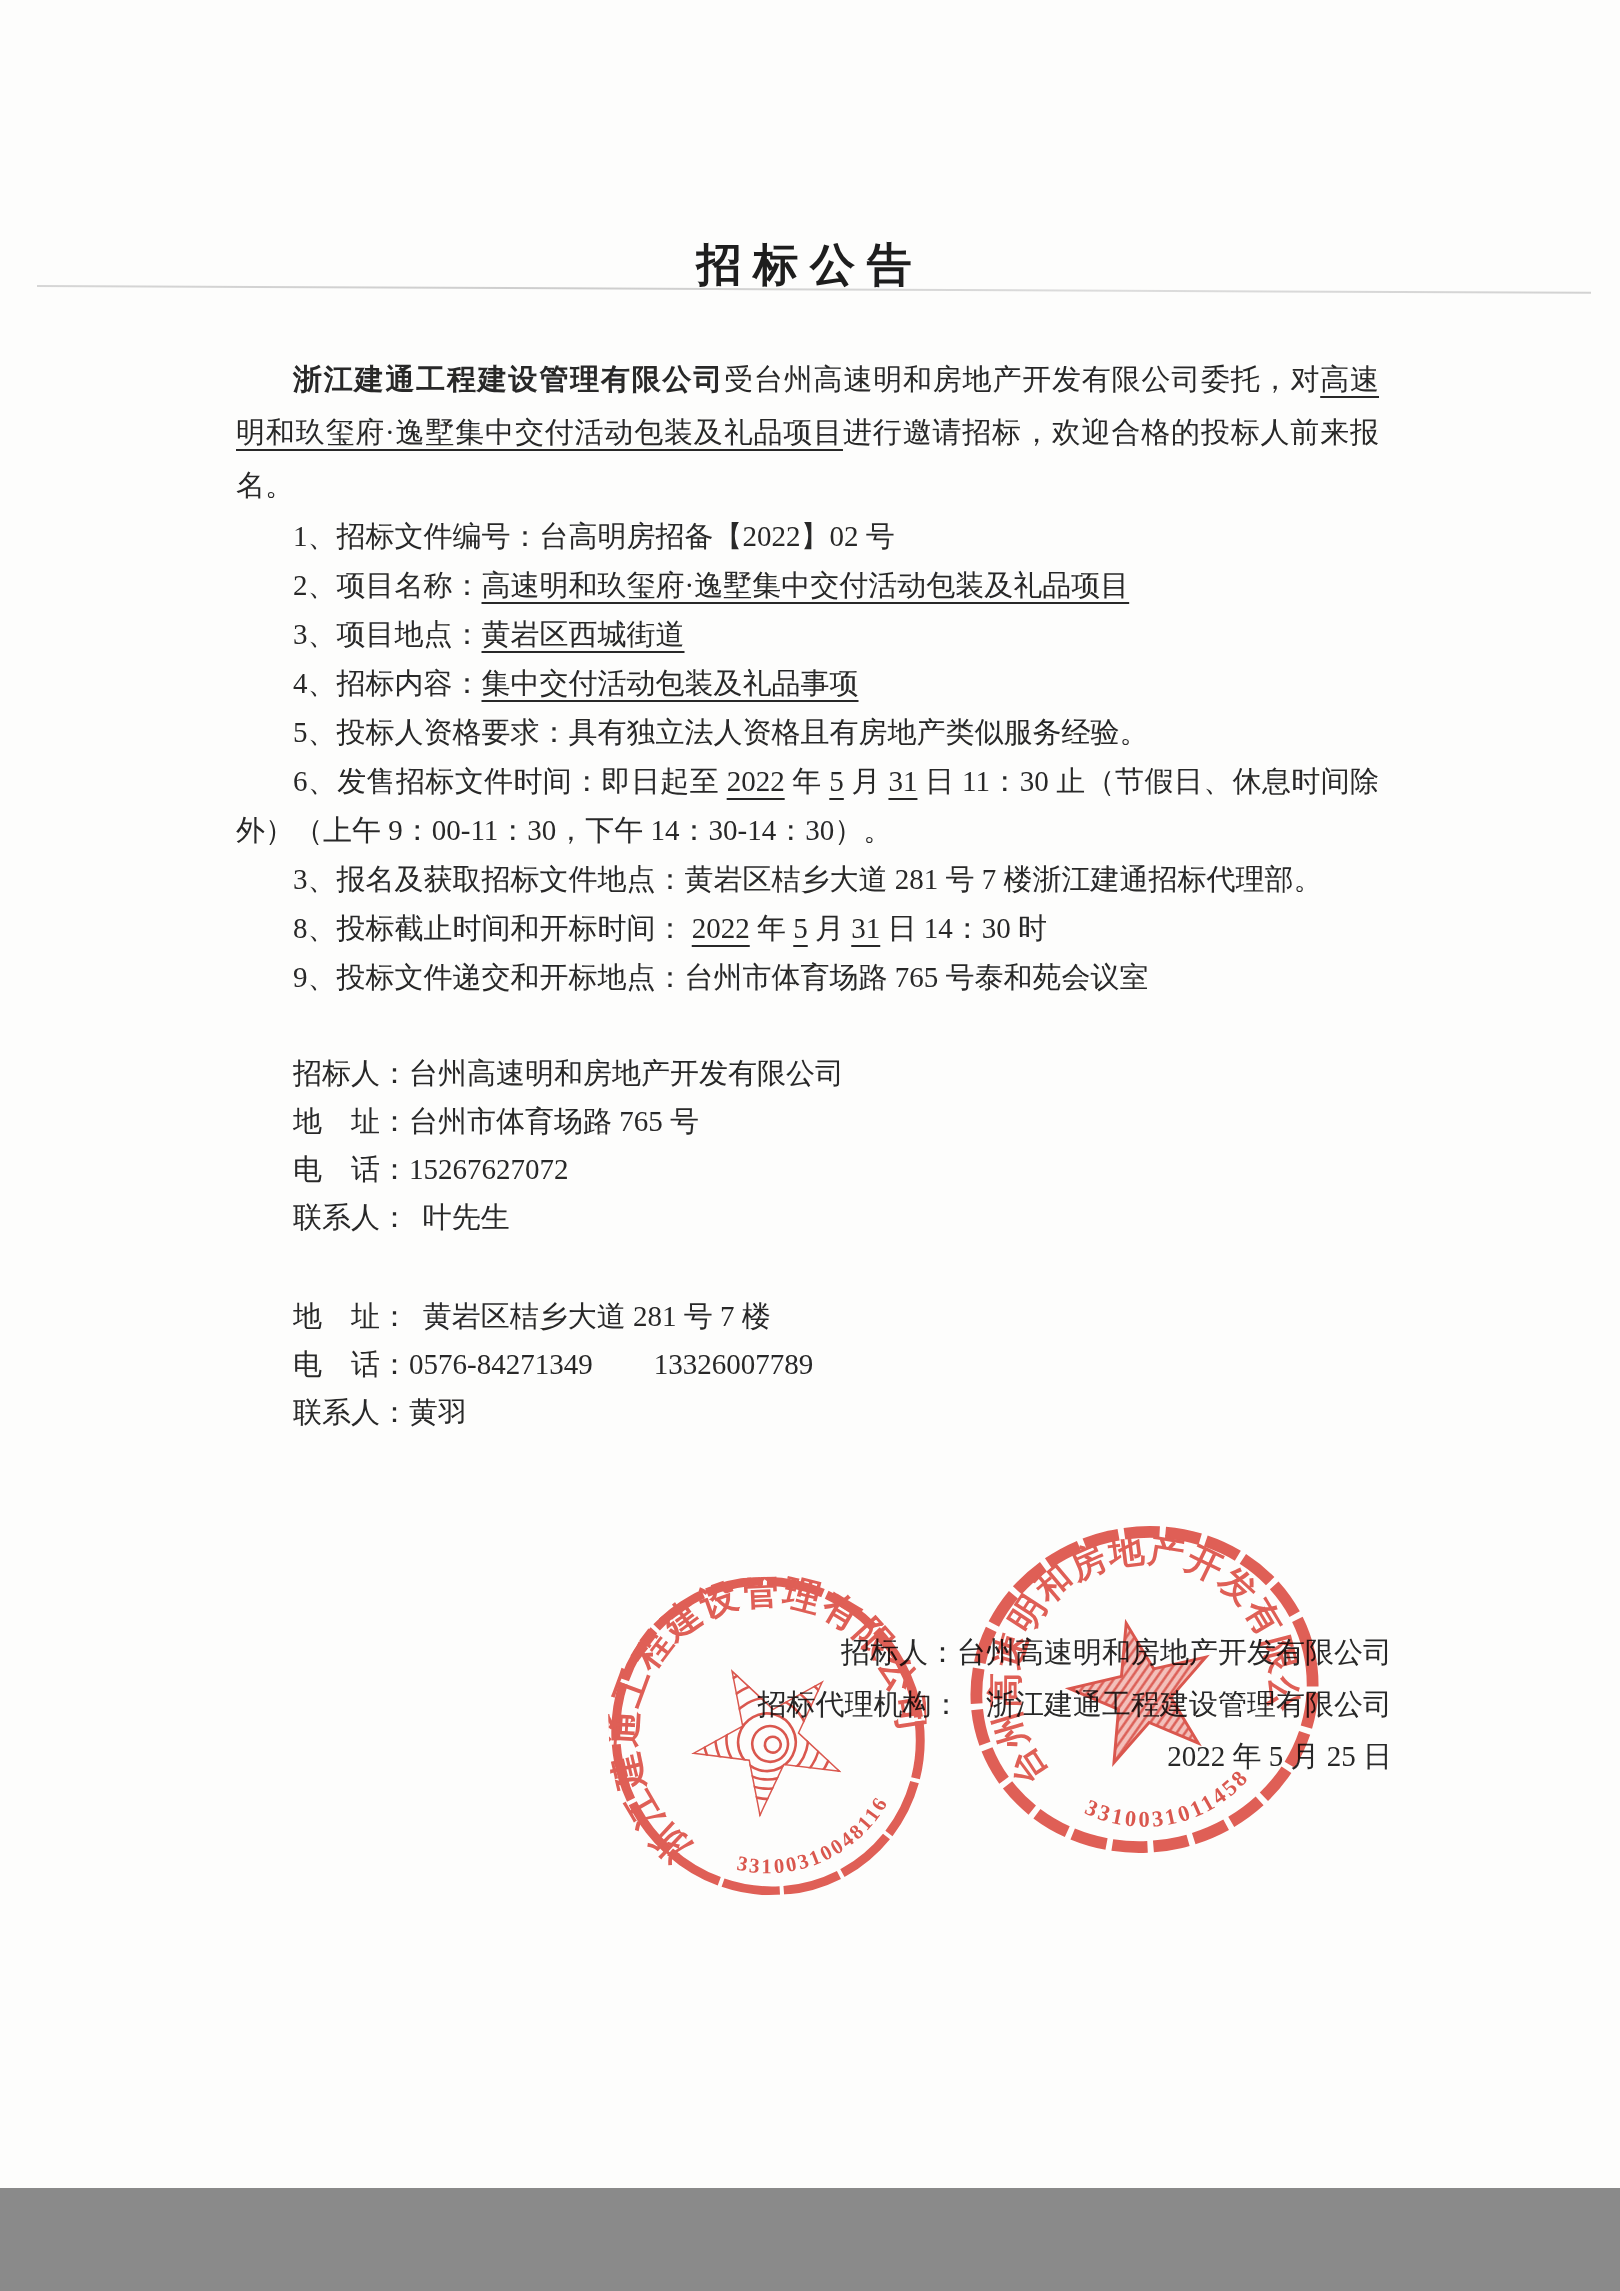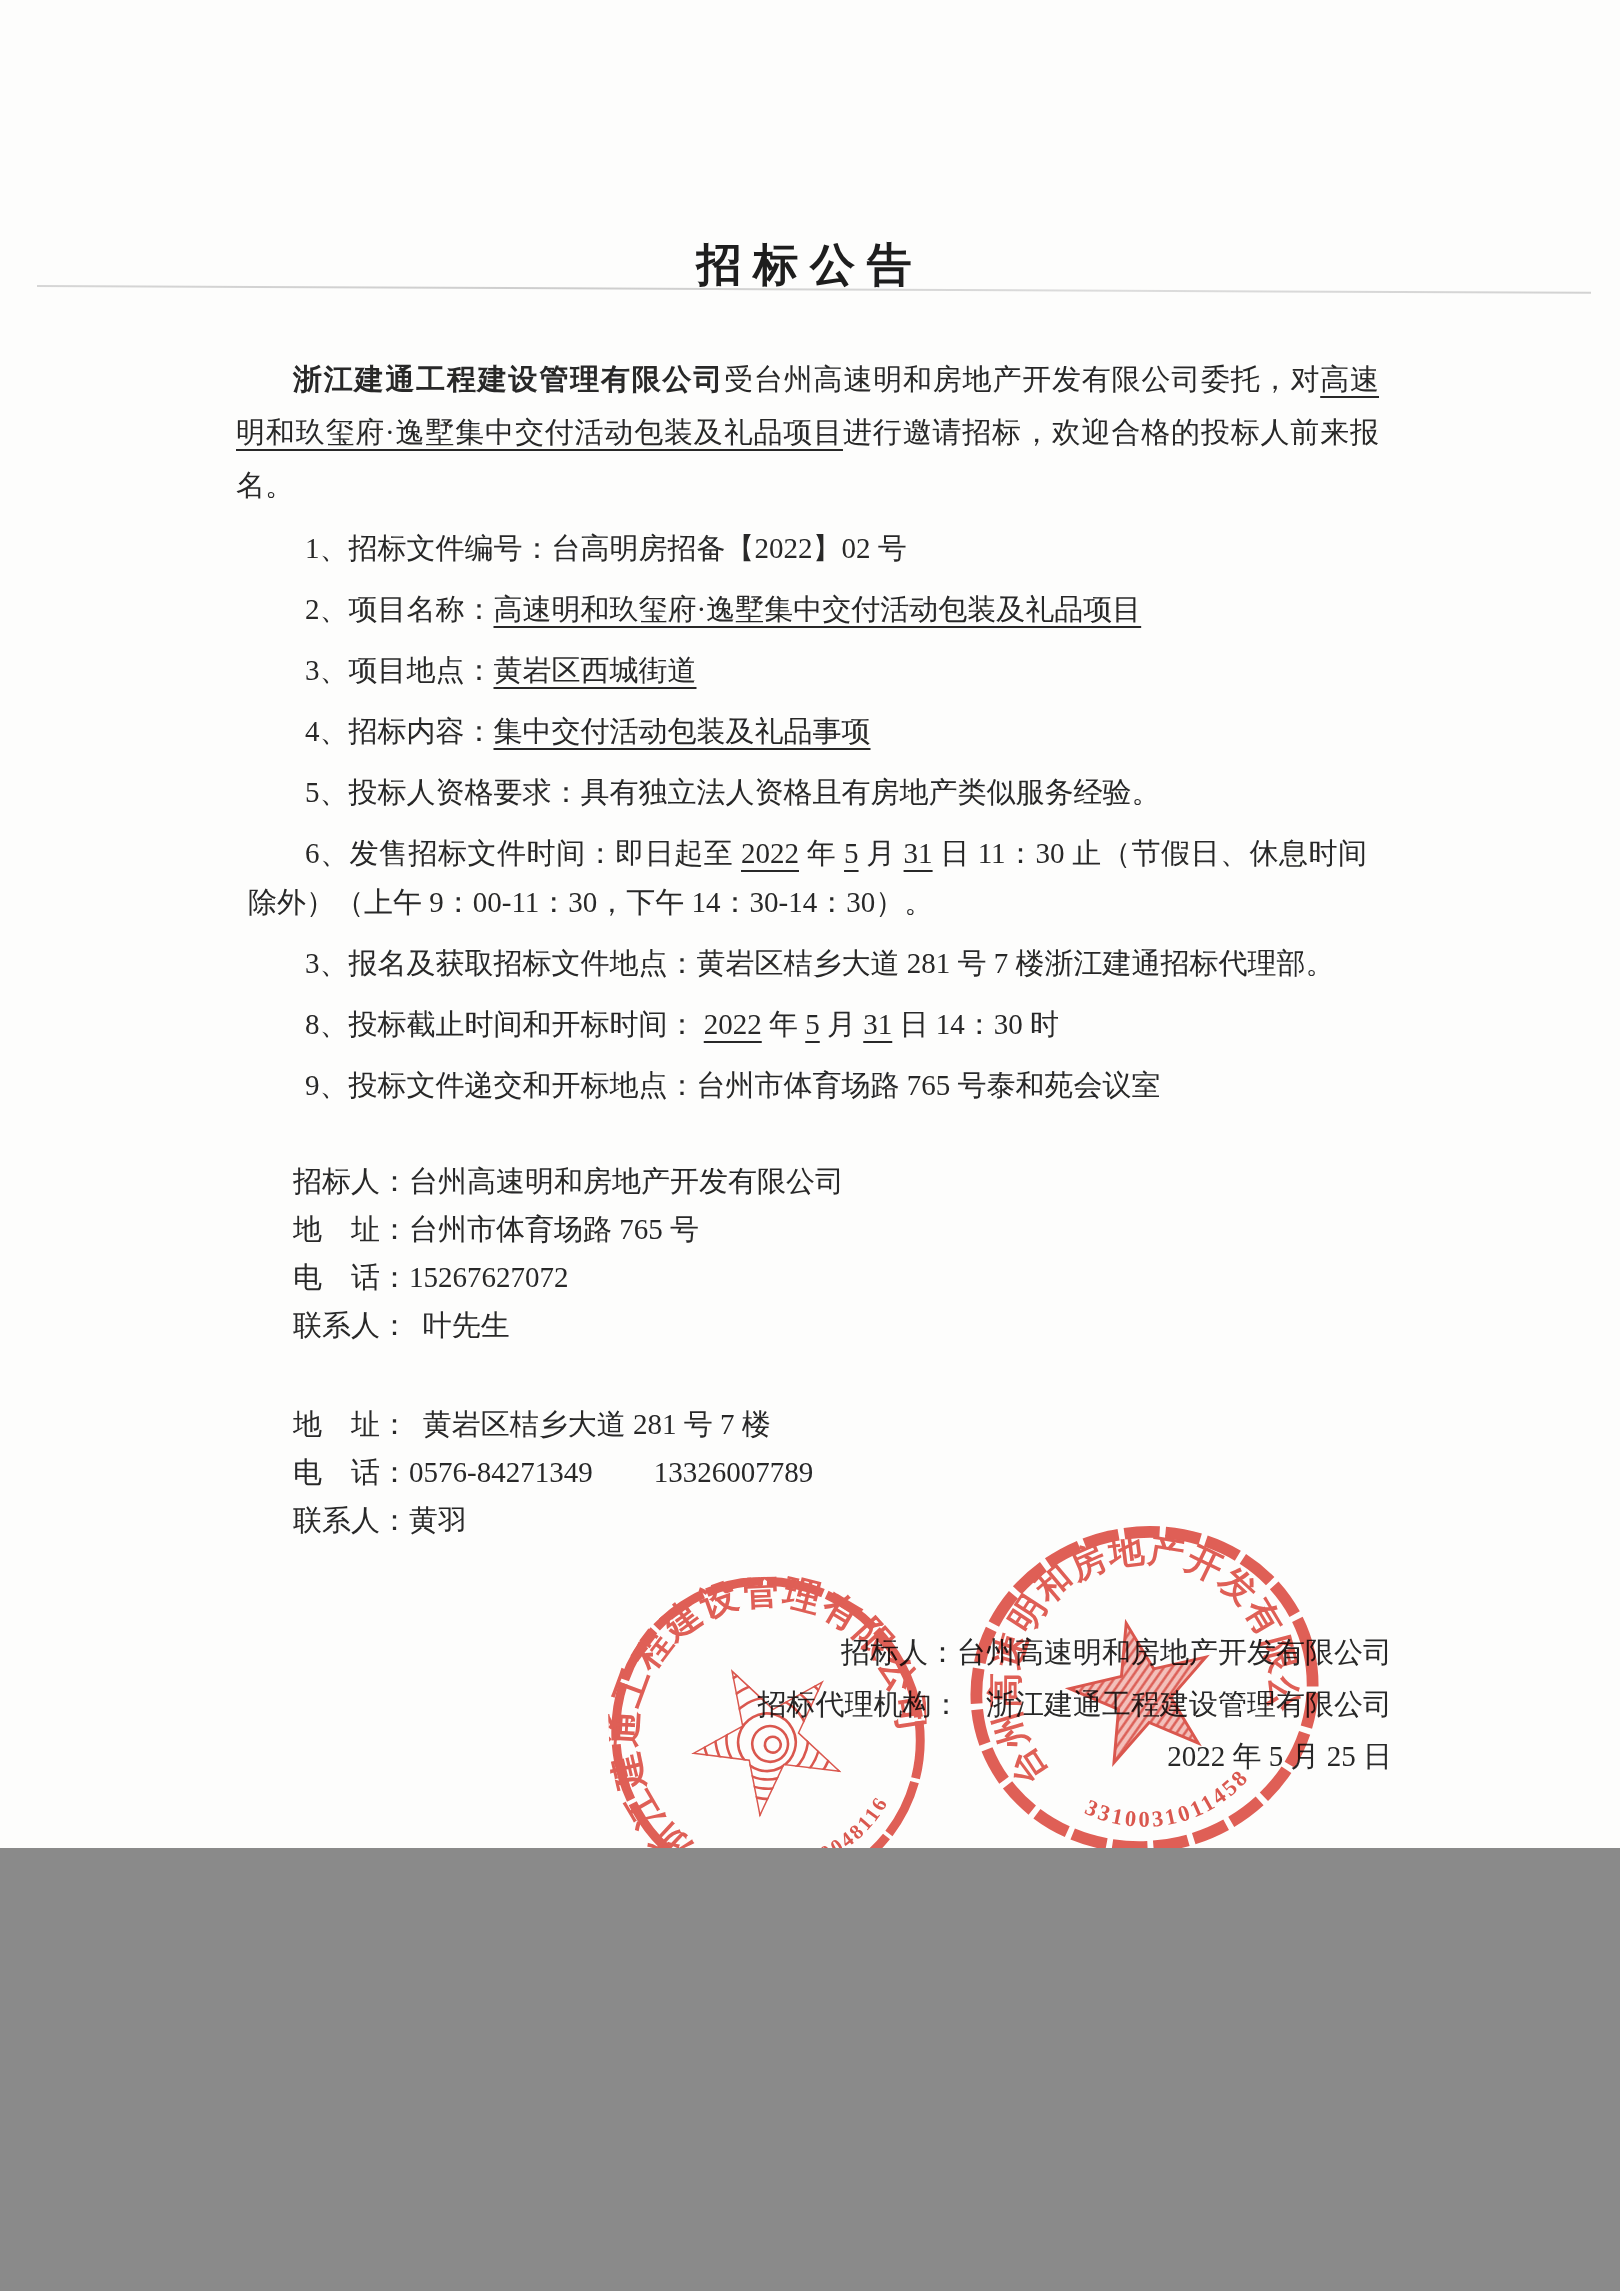--- a/index.html
+++ b/index.html
@@ -1,18 +1,18 @@
 <!DOCTYPE html>
 <html><head>
 <meta charset="utf-8">
 <style>
   html,body{margin:0;padding:0;background:#8a8a8a;}
   .page{
     position:relative;
-    width:1620px;height:1848px;
+    width:1620px;height:2188px;
     margin:0 auto;
     background:#fdfdfc;
     overflow:hidden;
     font-family:"Liberation Serif","DejaVu Serif",serif;
     color:#282828;
   }
   .doc-title{
     position:absolute;top:235px;left:0;width:100%;
     text-align:center;margin:0;
     font-size:45px;font-weight:700;letter-spacing:11.8px;
@@ -23,21 +23,21 @@
     background:linear-gradient(90deg,#c9c9c9 0%,#bdbdbd 35%,#d2d2d2 70%,#c4c4c4 100%);
     opacity:.75;
     transform:rotate(0.25deg);transform-origin:left center;
   }
   .content{
     position:absolute;left:236px;top:353px;width:1143px;
     font-size:29px;line-height:49px;
   }
   .intro{margin:0;line-height:53px;text-indent:57px;text-align:justify;}
   .intro .b1{font-weight:700;font-family:"Liberation Sans","DejaVu Sans",sans-serif;letter-spacing:1px;}
-  .item{margin:12px;text-indent:57px;text-align:justify;}
+  .item{margin:0;text-indent:57px;text-align:justify;}
   .u{text-decoration:underline;text-decoration-thickness:2px;text-underline-offset:6.9px;}
   .bold{font-weight:700;}
   .block{margin:0;padding-left:57px;line-height:48px;}
   .block-tenderer{margin-top:47px;}
   .block-agency{margin-top:51px;}
   .gap-sm{margin-left:13.7px;text-align:center;}
   .gap-md{margin-left:25.5px;}
   .gap-lg{margin-left:61px;}
   .signature{
     position:absolute;top:1626px;right:228px;

